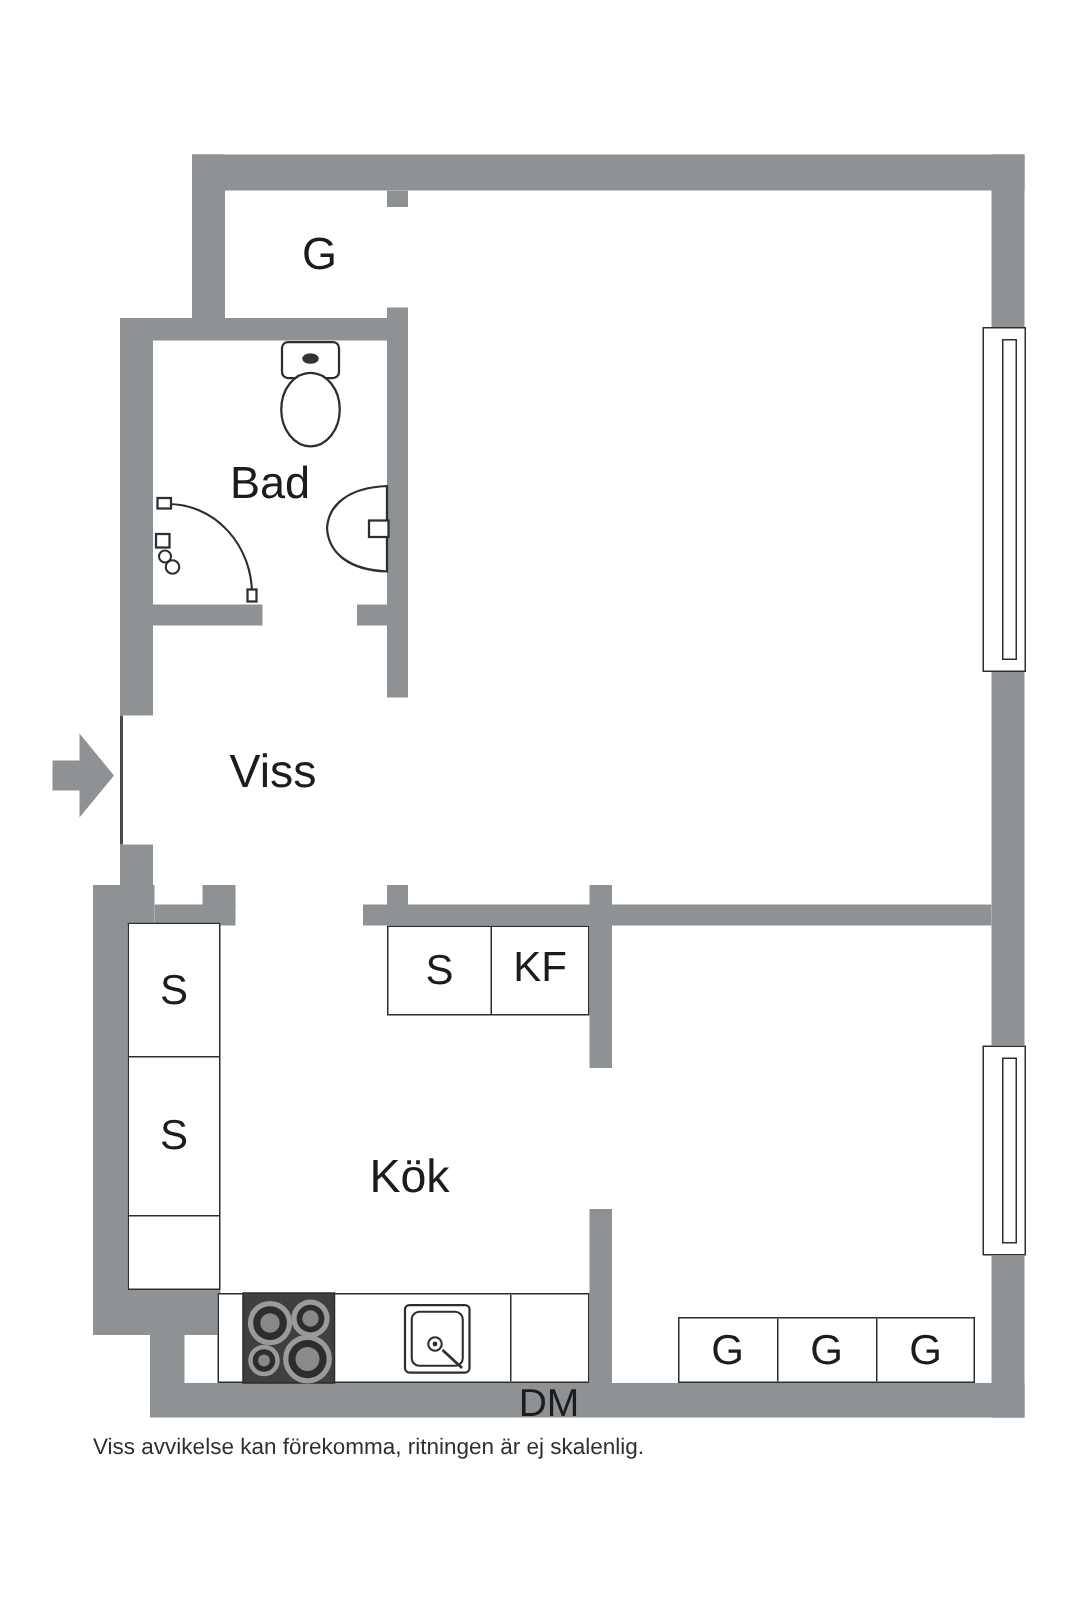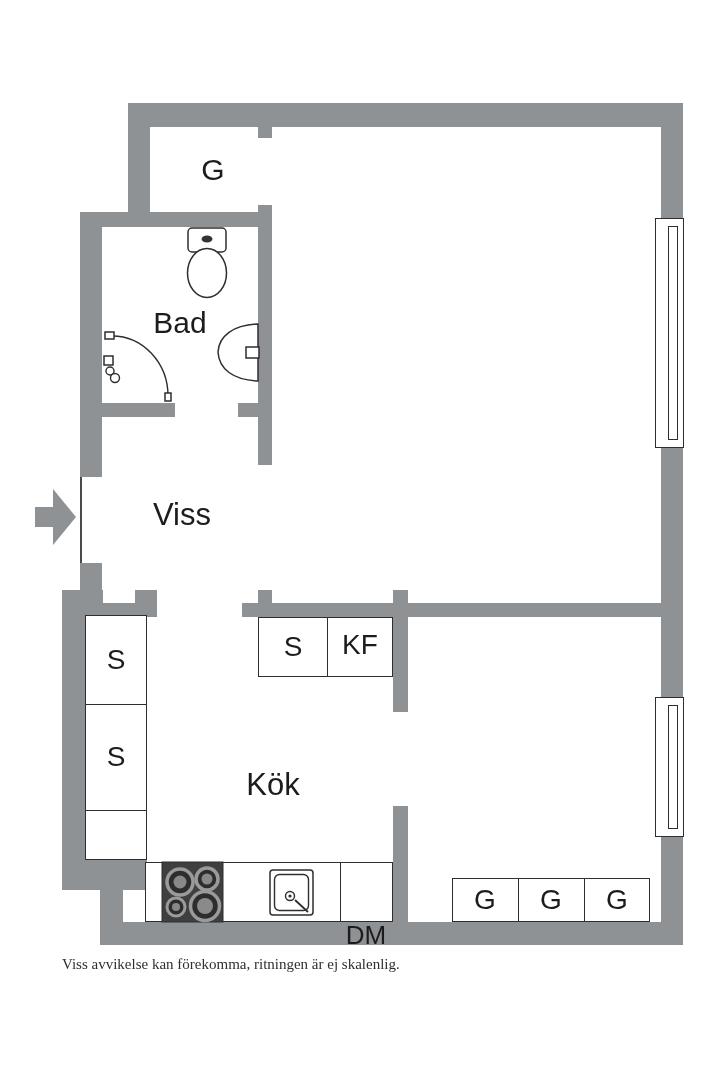--- a/index.html
+++ b/index.html
@@ -21,21 +21,21 @@
   .room-label{
     position:absolute; transform:translate(-50%,-50%); color:var(--text);
     font-size:31px; white-space:nowrap; line-height:1;
   }
   .small-label{
     position:absolute; transform:translate(-50%,-50%); color:var(--text);
     font-size:28px; white-space:nowrap; line-height:1;
   }
   .dm-label{font-size:26px;}
   .disclaimer{
-    position:absolute; left:62px; top:956px; font-size:15px; color:#2f2f2f;font-family:Liberation Serif, serif;
+    position:absolute; left:62px; top:956px; font-size:15px; color:#2f2f2f;
   }
   svg.overlay{position:absolute; left:0; top:0; pointer-events:none;}
   .wall-fill{fill:var(--wall);}
   .fix{fill:#ffffff; stroke:var(--line); stroke-width:1.5px;}
   .fix-thin{fill:none; stroke:var(--line); stroke-width:1.4px;}
 </style>
 </head>
 <body>
 
 <div class="plan">

